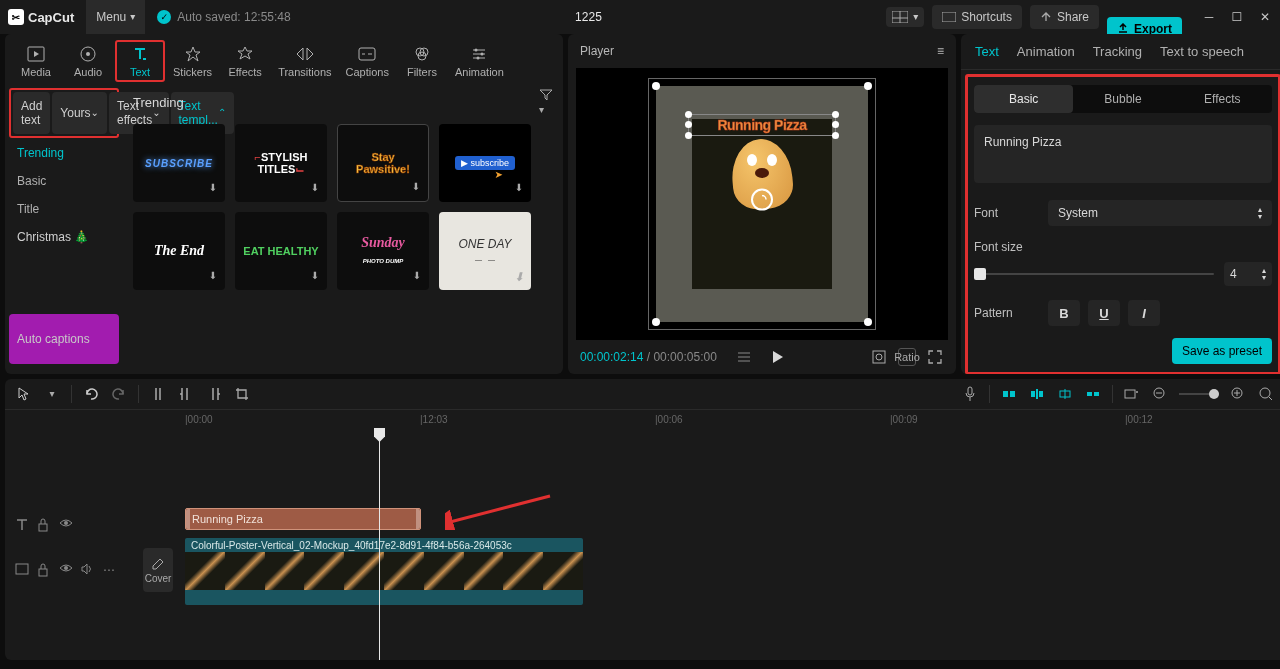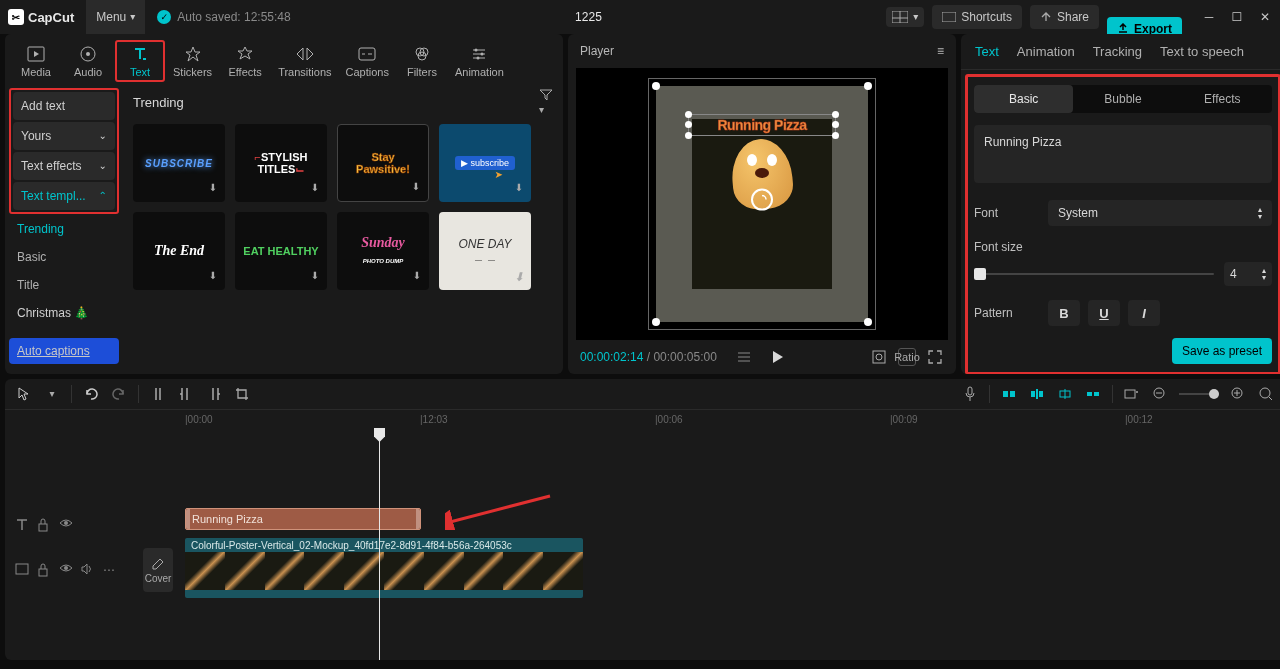--- a/index.html
+++ b/index.html
@@ -27,21 +27,21 @@
 .media-tab-ico { width: 20px; height: 20px; display: flex; align-items: center; justify-content: center; }
 .media-tab-label { font-size: 11px; }
 .redbox { border: 2px solid #e03030; border-radius: 3px; }
 .left-body { display: flex; height: calc(100% - 52px); }
 .left-sidebar { width: 118px; padding: 6px 4px; display: flex; flex-direction: column; gap: 2px; }
 .sb-item { background: #2a2a2a; color: #d0d0d0; padding: 7px 8px; border-radius: 4px; cursor: pointer; font-size: 12px; display: flex; align-items: center; justify-content: space-between; }
 .sb-item.active { color: #00c4cc; background: #2a2a2a; }
 .sb-sub { padding: 6px 8px; color: #b0b0b0; font-size: 12px; cursor: pointer; }
 .sb-sub.active { color: #00c4cc; }
 .sb-sub.last { color: #d0d0d0; }
-.autocap { margin-top: auto; background: #1d4ed8; padding: 6px 8px; border-radius: 4px; font-size: 12px; text-decoration: underline; }
+.autocap { margin-top: auto; background: #a21caf; padding: 18px 8px; border-radius: 4px; font-size: 12px; }
 .content-area { flex: 1; padding: 6px 10px; overflow: hidden; }
 .content-head { display: flex; align-items: center; justify-content: space-between; margin-bottom: 8px; }
 .content-title { color: #d8d8d8; font-size: 13px; }
 .tmpl-grid { display: grid; grid-template-columns: repeat(4, 92px); gap: 10px; }
 .tmpl { width: 92px; height: 78px; background: #0d0d0d; border-radius: 4px; position: relative; display: flex; align-items: center; justify-content: center; font-size: 10px; text-align: center; padding: 4px; cursor: pointer; overflow: hidden; }
 .tmpl-dl { position: absolute; bottom: 4px; right: 4px; width: 16px; height: 16px; color: #aaa; }
 .tmpl-border { border: 1px solid #444; }
 .tmpl.oneday { background: #e8e6e0; color: #333; font-family: serif; font-style: italic; font-size: 12px; }
 
 
@@ -107,21 +107,21 @@
 .tl-track-head.video { height: 60px; top: 110px; }
 .tl-track-head.text { top: 80px; }
 .track-icon { width: 14px; height: 14px; }
 .cover-btn { position: absolute; left: 138px; top: 118px; width: 30px; height: 44px; background: #2a2a2a; border-radius: 4px; display: flex; flex-direction: column; align-items: center; justify-content: center; gap: 2px; cursor: pointer; font-size: 10px; color: #aaa; }
 .playhead { position: absolute; left: 374px; top: 0; bottom: 0; width: 1px; background: #e8e8e8; z-index: 10; }
 .playhead::before { content: ''; position: absolute; top: -2px; left: -5px; width: 11px; height: 14px; background: #e8e8e8; clip-path: polygon(0 0, 100% 0, 100% 60%, 50% 100%, 0 60%); }
 .text-clip { position: absolute; left: 180px; top: 78px; width: 236px; height: 22px; background: #9e5b45; border: 1px solid #d0927a; border-radius: 2px; display: flex; align-items: center; padding: 0 6px; color: #f0e0d8; font-size: 11px; }
 .text-clip::before, .text-clip::after { content: ''; position: absolute; top: 0; bottom: 0; width: 4px; background: #c09080; }
 .text-clip::before { left: 0; border-radius: 2px 0 0 2px; }
 .text-clip::after { right: 0; border-radius: 0 2px 2px 0; }
-.video-clip { position: absolute; left: 180px; top: 108px; width: 398px; height: 60px; background: #1a5560; border-radius: 2px; overflow: hidden; }
+.video-clip { position: absolute; left: 180px; top: 108px; width: 398px; height: 67px; background: #1a5560; border-radius: 2px; overflow: hidden; }
 .video-clip-label { position: absolute; top: 2px; left: 6px; font-size: 10px; color: #d8e8e8; z-index: 2; white-space: nowrap; }
 .video-thumbs { display: flex; height: 100%; padding-top: 14px; }
 .vthumb { width: 40px; height: 38px; background: linear-gradient(135deg, #1a1a12 40%, #c89050 50%, #1a1a12 60%); margin-right: 0; }
 .arrow-annotation { position: absolute; left: 440px; top: 60px; z-index: 20; pointer-events: none; }
 .chev { font-size: 10px; line-height: 1; }
 .up-down-chev { display: flex; flex-direction: column; line-height: 7px; font-size: 8px; }
 svg { display: block; }
 </style>
 </head>
 <body>
@@ -256,21 +256,21 @@
               <circle cx="5" cy="3" r="1.5" fill="currentColor"></circle>
               <circle cx="11" cy="7" r="1.5" fill="currentColor"></circle>
               <circle cx="7" cy="11" r="1.5" fill="currentColor"></circle>
             </svg>
           </span>
           <span class="media-tab-label">Animation</span>
         </div>
     </div>
     <div class="left-body">
       <div class="left-sidebar">
-        <div class="redbox" style="padding:2px; display:flex; flex-direction:column; gap:2px;">
+        <div class="redbox" style="padding:2px; display:flex; flex-direction:row; gap:2px;">
           <div class="sb-item">
               <span>Add text</span>
             </div>
           <div class="sb-item">
               <span>Yours</span>
               <span class="chev">⌄</span>
             </div>
           <div class="sb-item">
               <span>Text effects</span>
               <span class="chev">⌄</span>
@@ -301,21 +301,21 @@
               <span class="tmpl-dl">⬇</span>
             </div>
           <div class="tmpl">
               <span style="color:#fff;font-weight:900;font-size:11px;"><span style="color:#e04040;">⌐</span>STYLISH<br>TITLES<span style="color:#e04040;">⌙</span></span>
               <span class="tmpl-dl">⬇</span>
             </div>
           <div class="tmpl tmpl-border">
               <span style="color:#f2c040;font-weight:900;font-size:11px;-webkit-text-stroke:0.5px #a04000;">Stay<br>Pawsitive!</span>
               <span class="tmpl-dl">⬇</span>
             </div>
-          <div class="tmpl" style="background:#0c4a6e;">
+          <div class="tmpl" style="background:#000000;">
               <span style="background:#2060d0;color:#fff;padding:2px 6px;border-radius:3px;font-size:9px;">▶ subscribe</span>
               <span style="position:absolute;bottom:22px;right:28px;color:#f0a030;">➤</span>
               <span class="tmpl-dl">⬇</span>
             </div>
           <div class="tmpl">
               <span style="color:#fff;font-family:cursive;font-size:14px;font-weight:bold;font-style:italic;">The End</span>
               <span class="tmpl-dl">⬇</span>
             </div>
           <div class="tmpl">
               <span style="color:#50d060;font-weight:900;font-size:11px;">EAT HEALTHY</span>

